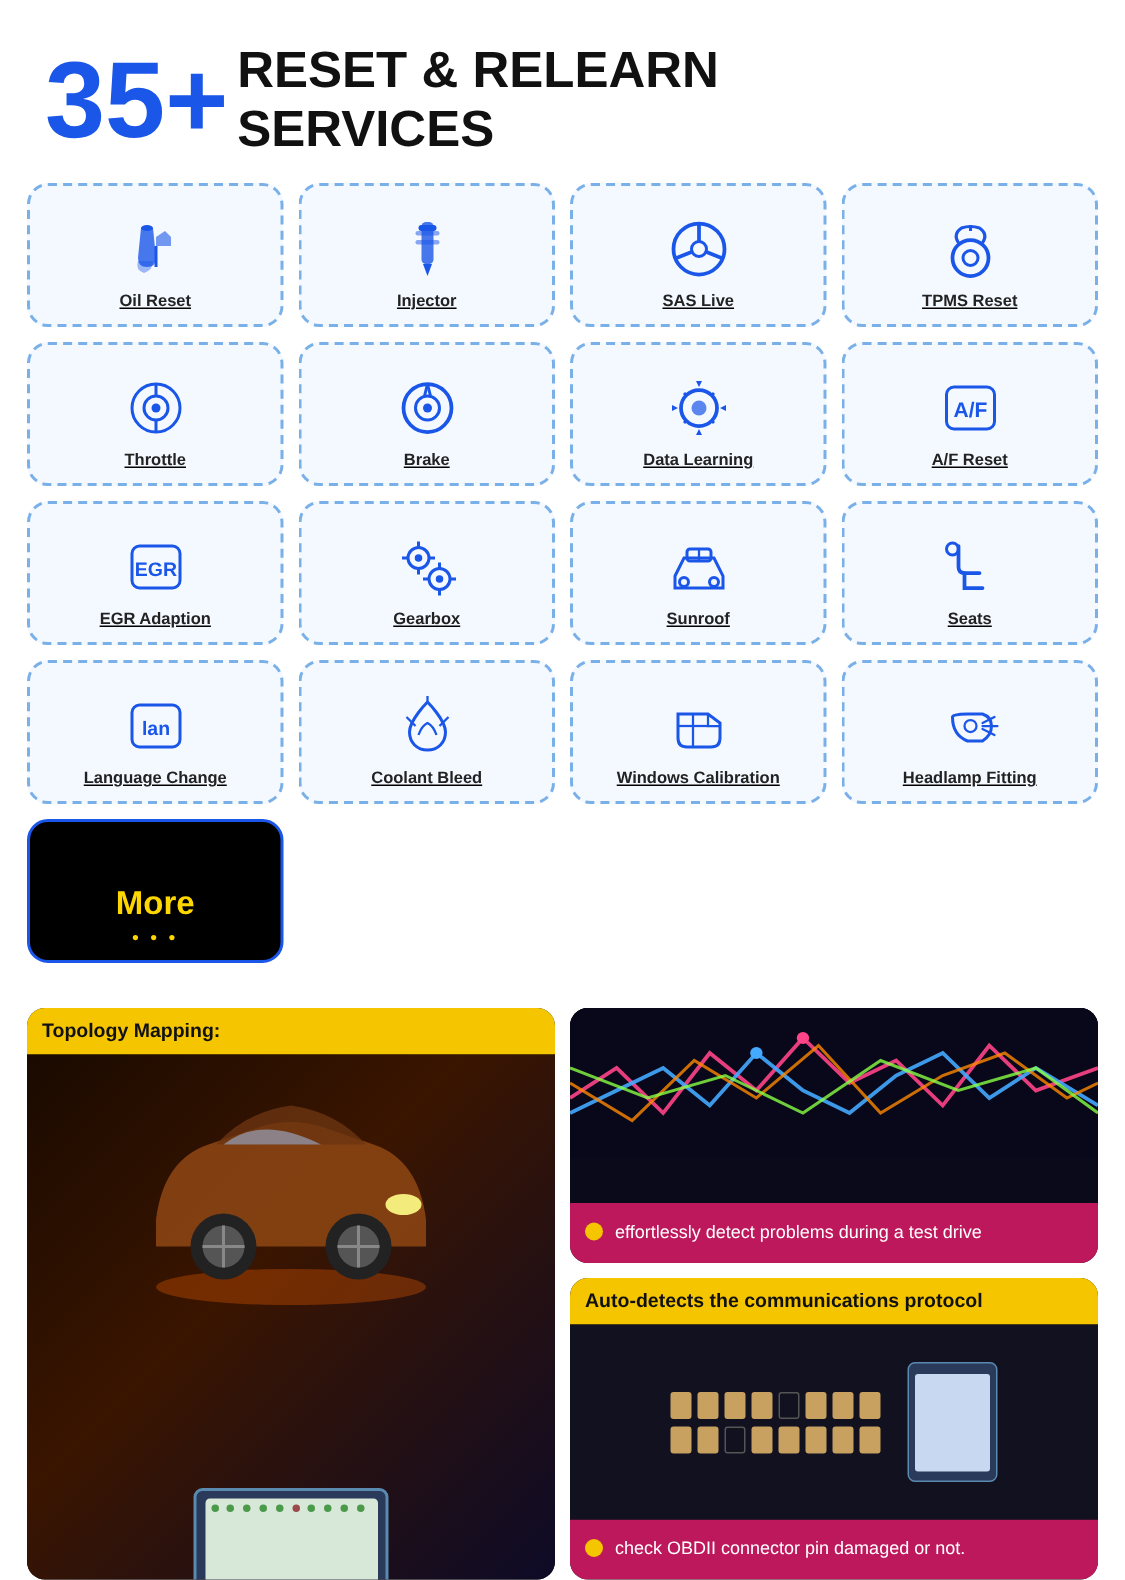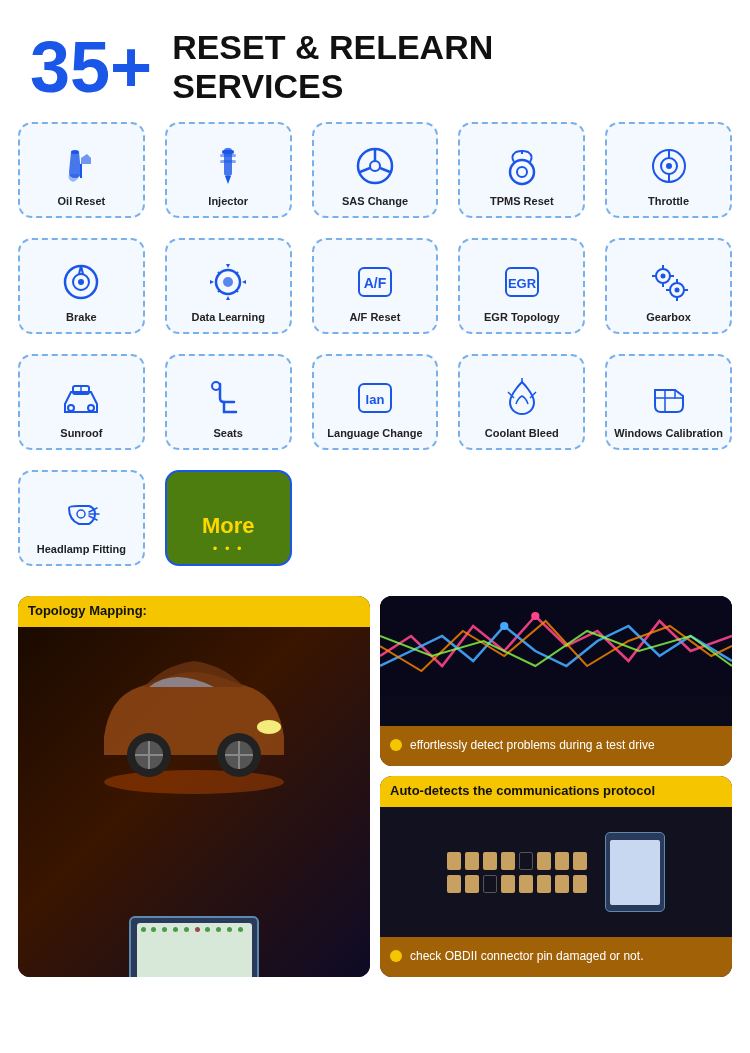--- a/index.html
+++ b/index.html
@@ -9,21 +9,21 @@
       background: #ffffff;
       font-family: Arial, sans-serif;
       overflow-x: hidden;
     }
 
     
     .header {
       padding: 28px 30px 16px 30px;
       display: flex;
       align-items: center;
-      gap: 20px;
+      gap: 6px;
     }
     .header-number {
       font-size: 72px;
       font-weight: 900;
       color: #1a56e8;
       line-height: 1;
     }
     .header-text {
       font-size: 34px;
       font-weight: 700;
@@ -31,37 +31,38 @@
       line-height: 1.15;
       text-transform: uppercase;
     }
 
     
     .services-section {
       padding: 0 18px 20px 18px;
     }
     .services-grid {
       display: grid;
-      grid-template-columns: repeat(5, 1fr);
-      gap: 20px;
+      grid-template-columns: repeat(4, 1fr);
+      gap: 10px;
+      text-decoration: underline;
     }
     .service-item {
       border: 2px dashed #7ab0e8;
       border-radius: 14px;
       background: #f4f8ff;
       display: flex;
       flex-direction: column;
       align-items: center;
       justify-content: flex-end;
       padding: 8px 4px 8px 4px;
       min-height: 96px;
       cursor: pointer;
     }
     .service-item.more-item {
-      background: #4d7c0f;
+      background: #000000;
       border: 2px solid #1a56e8;
     }
     .service-icon {
       width: 48px;
       height: 48px;
       display: flex;
       align-items: center;
       justify-content: center;
       margin-bottom: 5px;
     }
@@ -123,21 +124,21 @@
       overflow: hidden;
     }
     .feature-panel.tall .feature-image-area {
       min-height: 260px;
     }
     .feature-desc {
       display: flex;
       align-items: flex-start;
       gap: 8px;
       padding: 10px 10px 12px 10px;
-      background: #a16207;
+      background: #be185d;
     }
     .bullet-dot {
       width: 12px;
       height: 12px;
       border-radius: 50%;
       background: #f5c500;
       flex-shrink: 0;
       margin-top: 3px;
     }
     .feature-desc-text {
@@ -225,21 +226,21 @@
     <div class="service-item">
       <div class="service-icon">
         <svg viewBox="0 0 44 44" fill="none">
             <circle cx="22" cy="22" r="17" stroke="#1a56e8" stroke-width="2.5" fill="none"></circle>
             <circle cx="22" cy="22" r="5" stroke="#1a56e8" stroke-width="2" fill="none"></circle>
             <line x1="22" y1="5" x2="22" y2="17" stroke="#1a56e8" stroke-width="2.5"></line>
             <line x1="7" y1="28" x2="17" y2="24" stroke="#1a56e8" stroke-width="2.5"></line>
             <line x1="37" y1="28" x2="27" y2="24" stroke="#1a56e8" stroke-width="2.5"></line>
           </svg>
       </div>
-      <div class="service-label">SAS Change</div>
+      <div class="service-label">SAS Live</div>
     </div>
 
 
     <div class="service-item">
       <div class="service-icon">
         <svg viewBox="0 0 44 44" fill="none">
             <circle cx="22" cy="28" r="12" stroke="#1a56e8" stroke-width="2.5" fill="none"></circle>
             <circle cx="22" cy="28" r="5" stroke="#1a56e8" stroke-width="2" fill="none"></circle>
             <path d="M14 18 Q10 12 16 8 Q22 6 28 8 Q34 12 30 18" stroke="#1a56e8" stroke-width="2" fill="none"></path>
             <line x1="22" y1="6" x2="22" y2="10" stroke="#1a56e8" stroke-width="2"></line>
@@ -296,21 +297,21 @@
       <div class="service-label">A/F Reset</div>
     </div>
 
     <div class="service-item">
       <div class="service-icon">
         <svg viewBox="0 0 44 44" fill="none">
             <rect x="6" y="8" width="32" height="28" rx="5" stroke="#1a56e8" stroke-width="2" fill="none"></rect>
             <text x="22" y="28" text-anchor="middle" font-size="13" font-weight="bold" fill="#1a56e8">EGR</text>
           </svg>
       </div>
-      <div class="service-label">EGR Topology</div>
+      <div class="service-label">EGR Adaption</div>
     </div>
 
     <div class="service-item">
       <div class="service-icon">
         <svg viewBox="0 0 44 44" fill="none">
             <circle cx="16" cy="16" r="7" stroke="#1a56e8" stroke-width="2" fill="none"></circle>
             <circle cx="16" cy="16" r="2.5" fill="#1a56e8"></circle>
             <path d="M16 9 L16 5 M16 23 L16 27 M9 16 L5 16 M23 16 L27 16" stroke="#1a56e8" stroke-width="2"></path>
             <circle cx="30" cy="30" r="7" stroke="#1a56e8" stroke-width="2" fill="none"></circle>
             <circle cx="30" cy="30" r="2.5" fill="#1a56e8"></circle>

